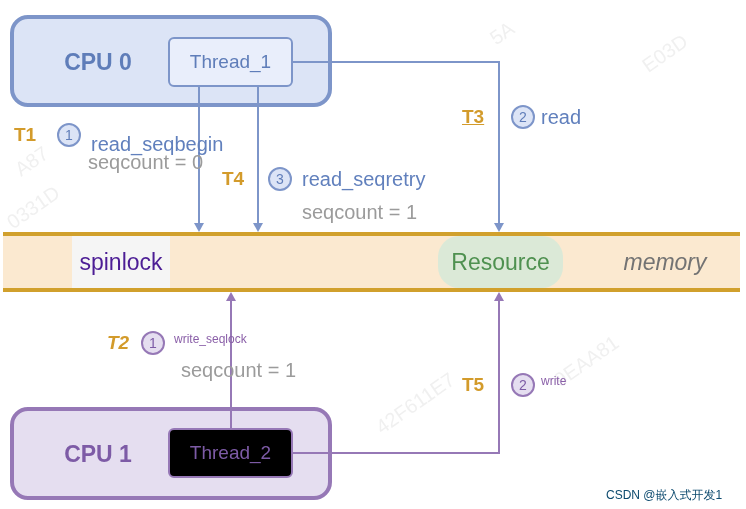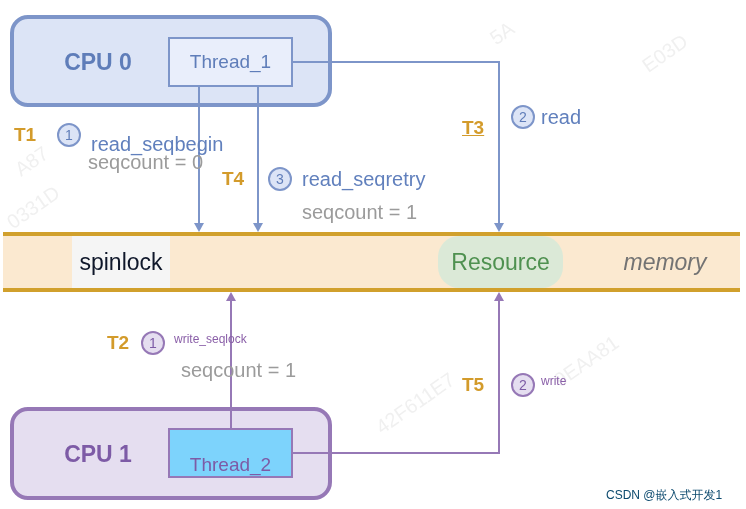--- a/index.html
+++ b/index.html
@@ -18,36 +18,36 @@
   .cpu-box { border-radius: 18px; }
   #cpu0-box { left: 10px; top: 15px; width: 322px; height: 92px;
               background: #dce4f6; border: 4px solid #7d95c9; }
   #cpu1-box { left: 10px; top: 407px; width: 322px; height: 93px;
               background: #e5def0; border: 4px solid #9678b6; }
   .cpu-label { font-size: 23px; font-weight: bold; width: 120px; text-align: center; }
   #cpu0-label { left: 38px; top: 49px; color: #5f7db9; }
   #cpu1-label { left: 38px; top: 441px; color: #7d5ba6; }
 
   .thread-box {
-    width: 125px; height: 50px; border-radius: 0;
+    width: 125px; height: 50px; border-radius: 6px;
     display: flex; align-items: center; justify-content: center;
     font-size: 19px;
   }
   #thread1-box { left: 168px; top: 37px; background: #e9eefb;
                  border: 2px solid #7d95c9; color: #5f7db9; }
-  #thread2-box { left: 168px; top: 428px; background: #7dd3fc;
-                 border: 2px solid #9678b6; color: #7d5ba6; align-items: flex-end; }
+  #thread2-box { left: 168px; top: 428px; background: #000000;
+                 border: 2px solid #9678b6; color: #7d5ba6; }
 
   
   #memory-bar { left: 3px; top: 232px; width: 737px; height: 60px;
                 background: #fbe9d0;
                 border-top: 4px solid #d1a02c; border-bottom: 4px solid #d1a02c; }
   .mem-cell { top: 236px; height: 52px; display: flex; align-items: center;
               justify-content: center; font-size: 23px; }
-  #spinlock-box { left: 72px; width: 98px; background: #f5f5f5; color: #0f172a; }
+  #spinlock-box { left: 72px; width: 98px; background: #f5f5f5; color: #4c1d95; }
   #seqcount-box { left: 170px; width: 121px; background: #dbe9d7; color: #4f9150; }
   #resource-box { left: 438px; width: 125px; background: #dbe9d7; color: #4f9150; border-radius: 21px; }
   #memory-label { left: 605px; top: 249px; width: 120px; text-align: center;
                   font-size: 23px; font-style: italic; color: #737373; }
 
   
   .line { background: #7d95c9; }
   .line.purple { background: #9678b6; }
   .arrow-down { width: 0; height: 0;
     border-left: 5px solid transparent; border-right: 5px solid transparent;
@@ -127,25 +127,25 @@
   <span class="abs tag" style="left:14px; top:124px;">T1</span>
   <span class="abs step-circle blue" style="left:57px; top:123px;">1</span>
   <span class="abs action-blue" style="left:91px; top:133px;">read_seqbegin</span>
   <span class="abs detail" style="left:88px; top:151px;">seqcount = 0</span>
 
   <span class="abs tag" style="left:222px; top:168px;">T4</span>
   <span class="abs step-circle blue" style="left:268px; top:167px;">3</span>
   <span class="abs action-blue" style="left:302px; top:168px;">read_seqretry</span>
   <span class="abs detail" style="left:302px; top:201px;">seqcount = 1</span>
 
-  <span class="abs tag" style="left:462px; top:117px;text-decoration:underline;">T3</span>
+  <span class="abs tag" style="left:462px; top:106px;text-decoration:underline;">T3</span>
   <span class="abs step-circle blue" style="left:511px; top:105px;">2</span>
   <span class="abs action-blue" style="left:541px; top:106px;">read</span>
 
-  <span class="abs tag" style="left:107px; top:332px;">T2</span>
+  <span class="abs tag" style="left:107px; top:332px;font-style:italic;">T2</span>
   <span class="abs step-circle purple" style="left:141px; top:331px;">1</span>
   <span class="abs action-purple" style="left:174px; top:332px;">write_seqlock</span>
   <span class="abs detail" style="left:181px; top:359px;">seqcount = 1</span>
 
   <span class="abs tag" style="left:462px; top:374px;">T5</span>
   <span class="abs step-circle purple" style="left:511px; top:373px;">2</span>
   <span class="abs action-purple" style="left:541px; top:374px;">write</span>
 
   <span class="abs" id="credit">CSDN @嵌入式开发1</span>
 

